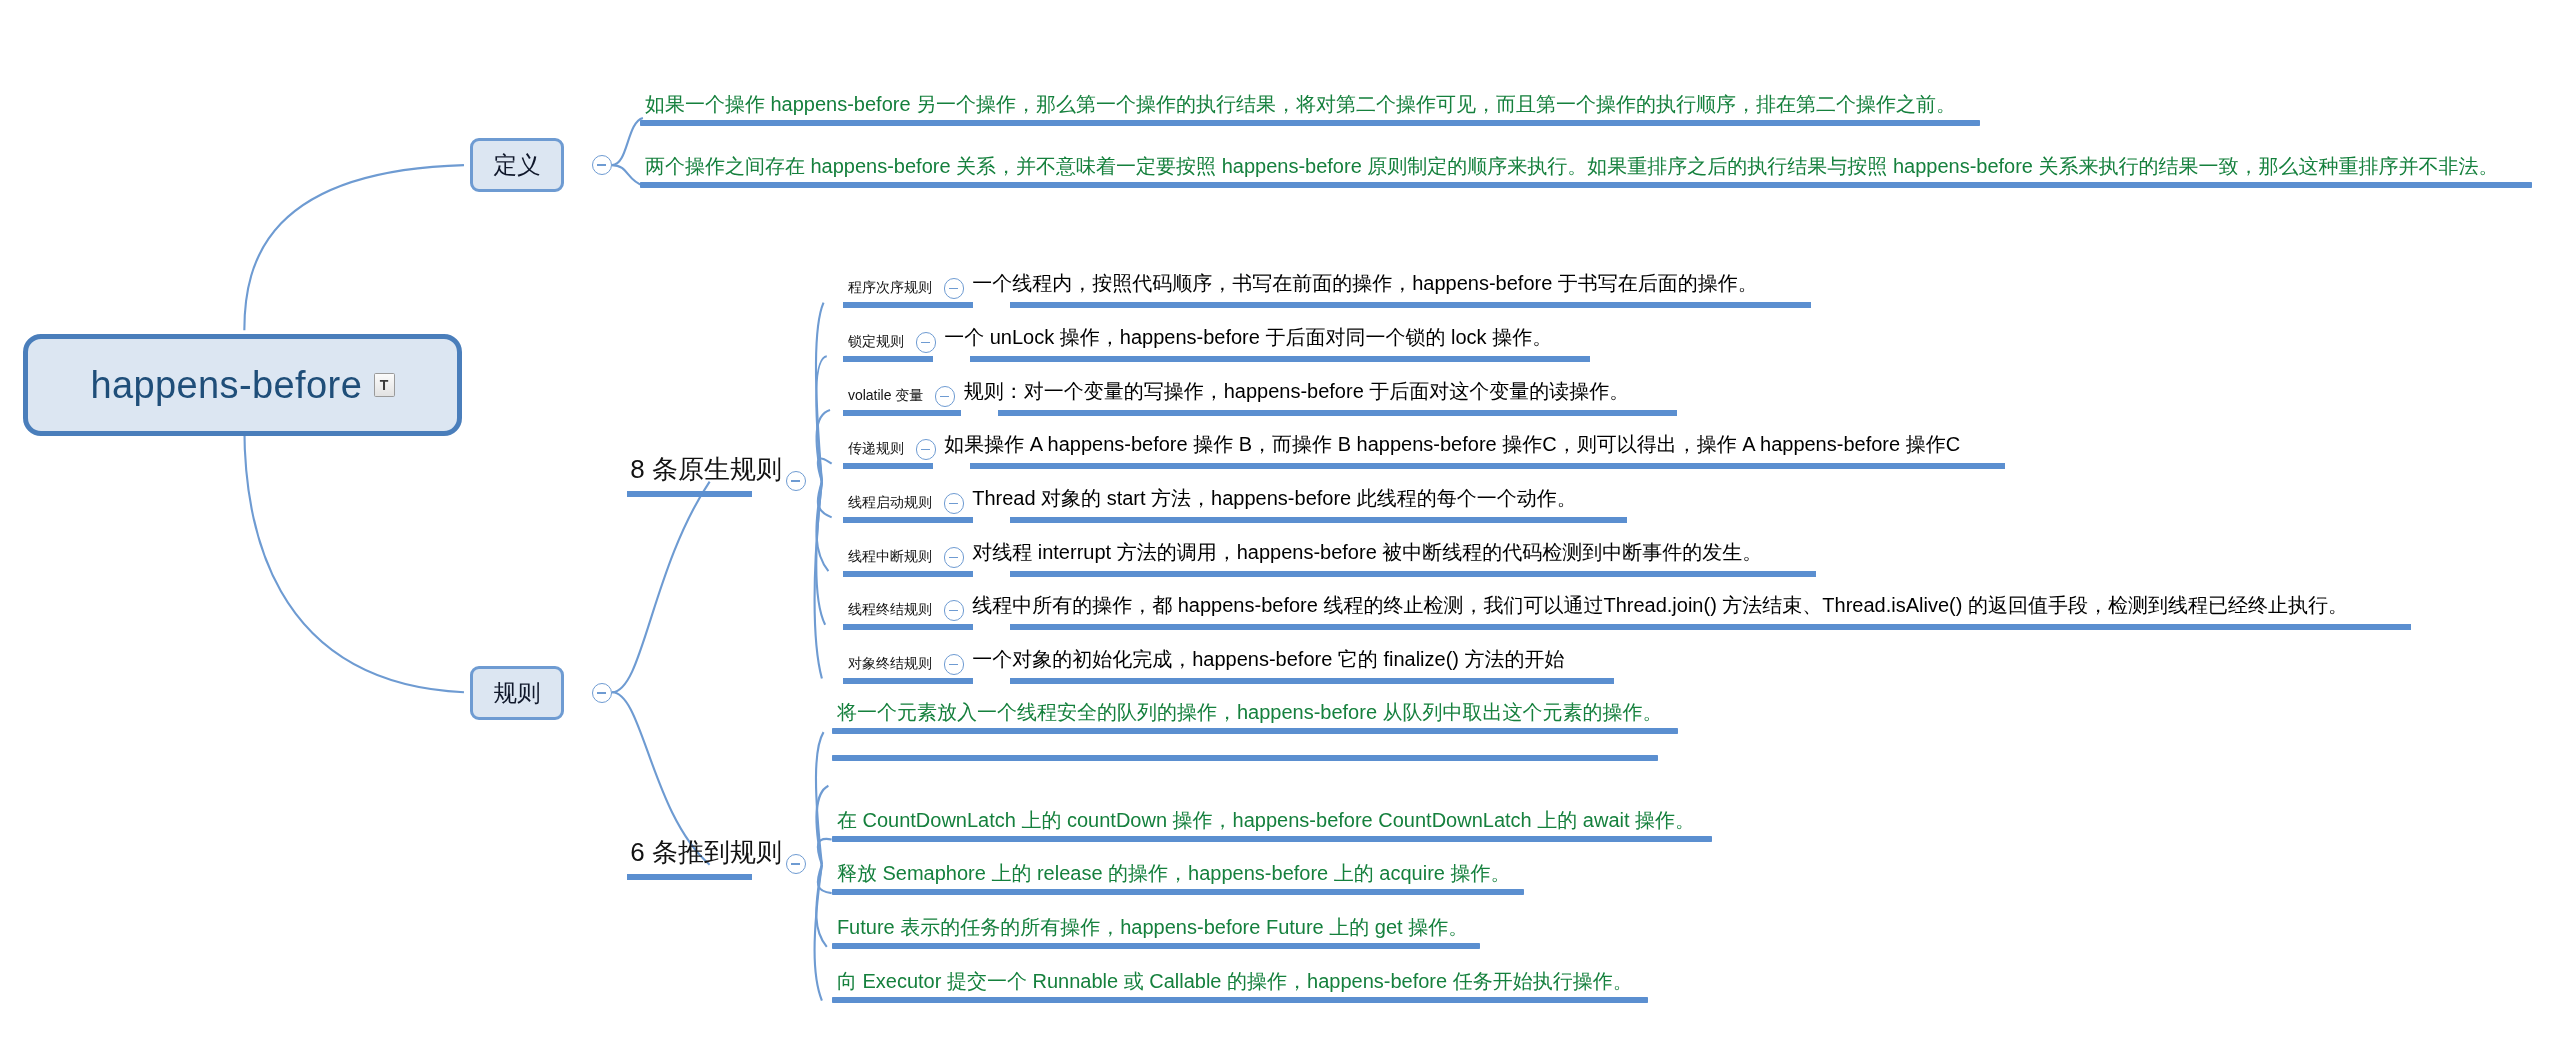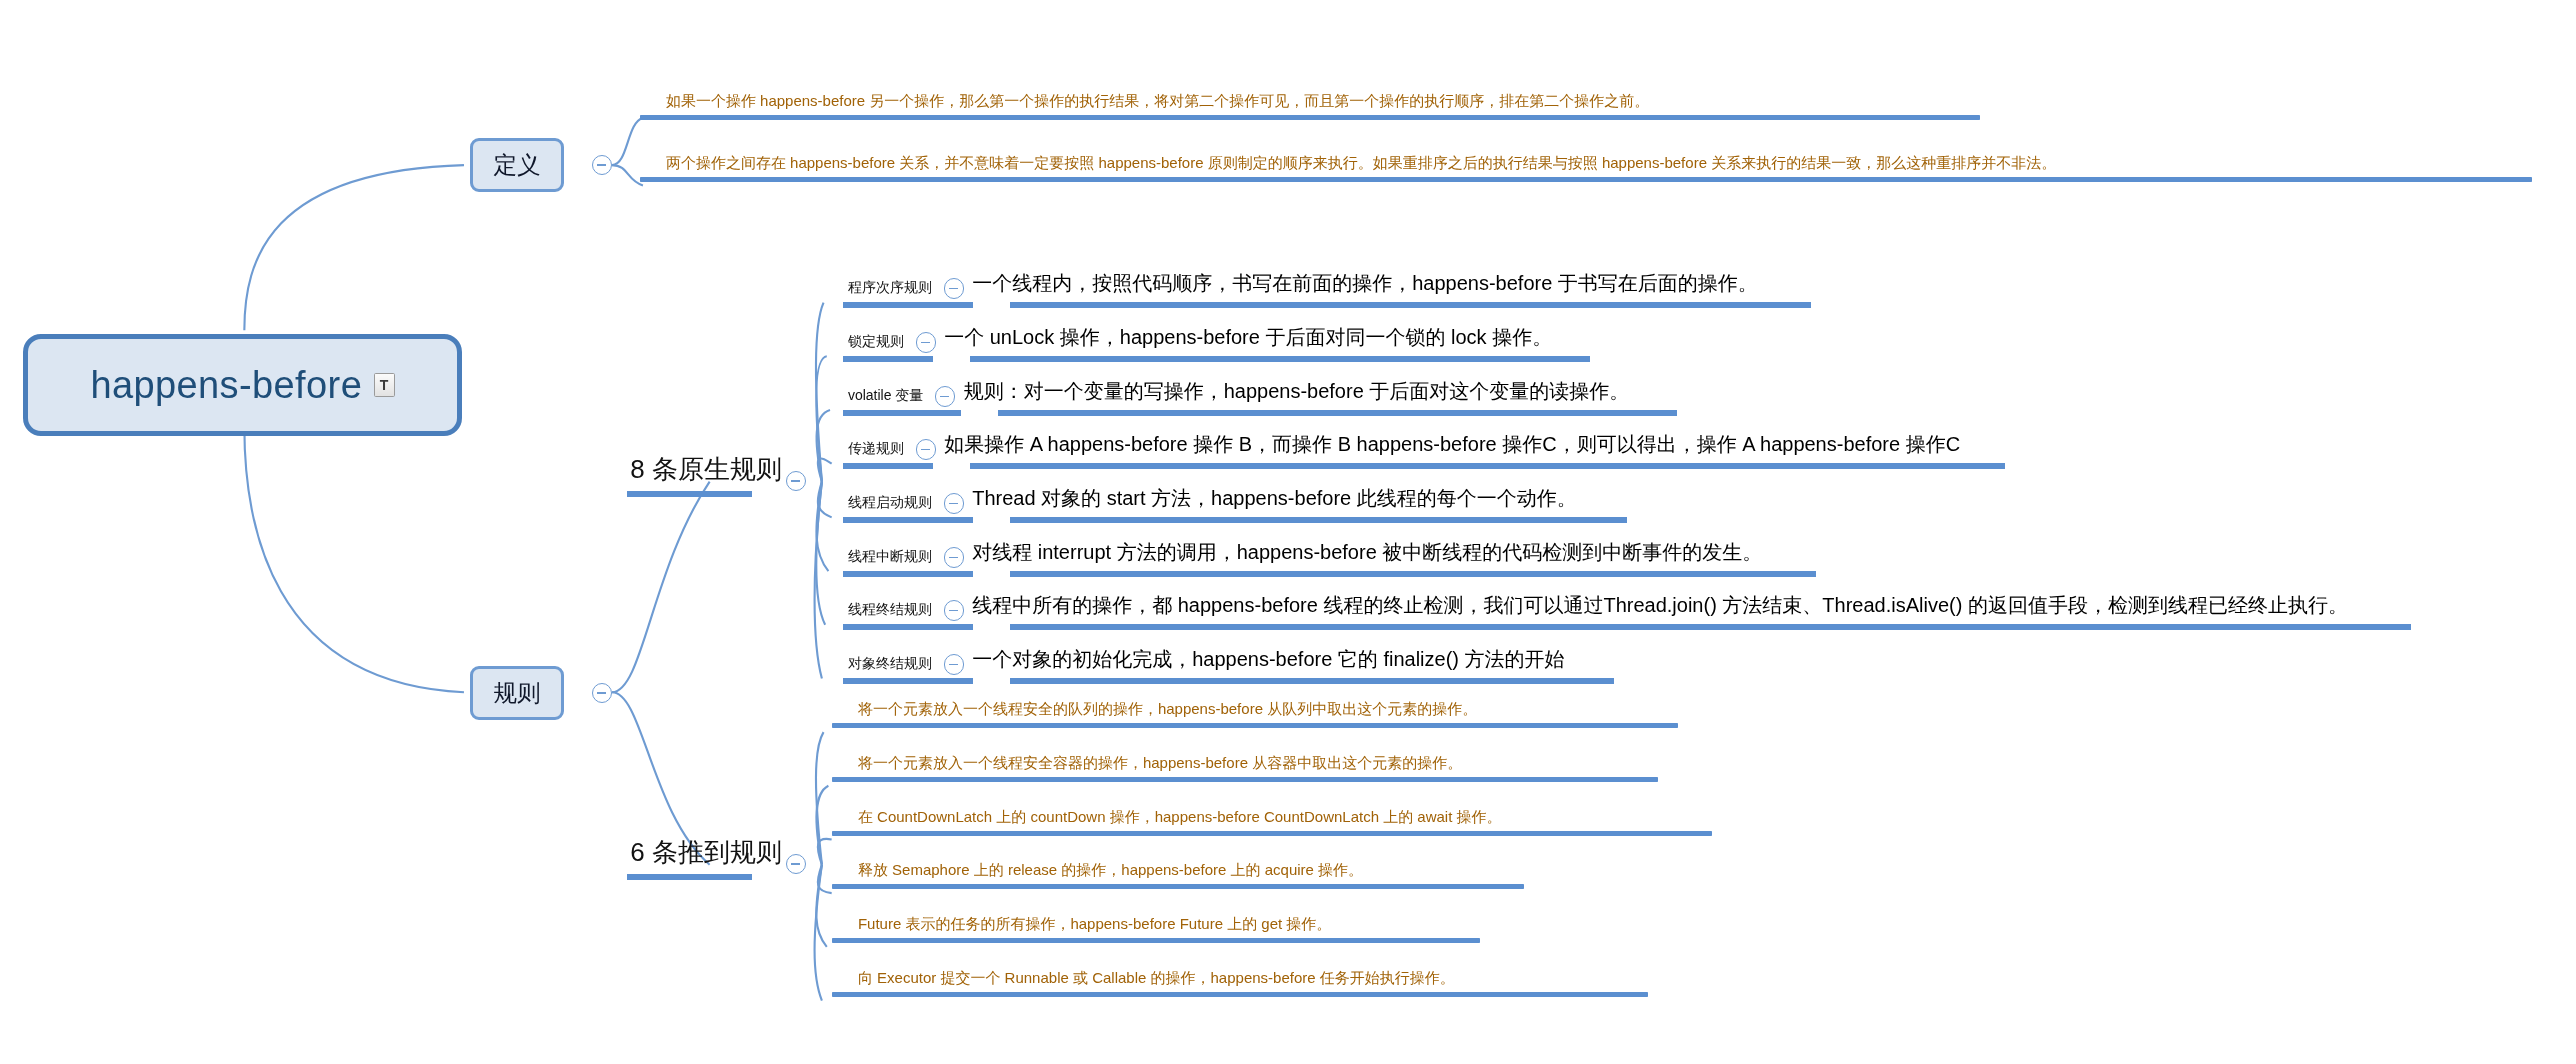--- a/index.html
+++ b/index.html
@@ -92,25 +92,24 @@
 
   
   .leaf {
     position: absolute;
     display: inline-block;
     white-space: nowrap;
     z-index: 5;
   }
   .leaf .txt {
     display: block;
-    font-size: 15px;
-    color: #a16207;
+    font-size: 20px;
+    color: #15803d;
     line-height: 1.12;
     padding: 0 1.6px 4.9px 4.9px;
-    margin-left: 21px;
   }
   .leaf .bar {
     display: block;
     height: 5.7px;
     background: #5b8fd0;
     border-radius: 0.8px;
   }
 
   
   .group-cap {
@@ -356,21 +355,20 @@
       <span class="rule-gap"></span>
       <span class="bar-desc" style="width: 604px;"></span>
     </div>
   </div>
 
   <div class="leaf" style="left:832px; top:701px;">
     <span class="txt">将一个元素放入一个线程安全的队列的操作，happens-before 从队列中取出这个元素的操作。</span>
     <span class="bar" style="width: 846px;"></span>
   </div>
   <div class="leaf" style="left:832px; top:755px;">
-    <span class="txt">将一个元素放入一个线程安全容器的操作，happens-before 从容器中取出这个元素的操作。</span>
     <span class="bar" style="width: 826px;"></span>
   </div>
   <div class="leaf" style="left:832px; top:809px;">
     <span class="txt">在 CountDownLatch 上的 countDown 操作，happens-before CountDownLatch 上的 await 操作。</span>
     <span class="bar" style="width: 880px;"></span>
   </div>
   <div class="leaf" style="left:832px; top:862px;">
     <span class="txt">释放 Semaphore 上的 release 的操作，happens-before 上的 acquire 操作。</span>
     <span class="bar" style="width: 692px;"></span>
   </div>

